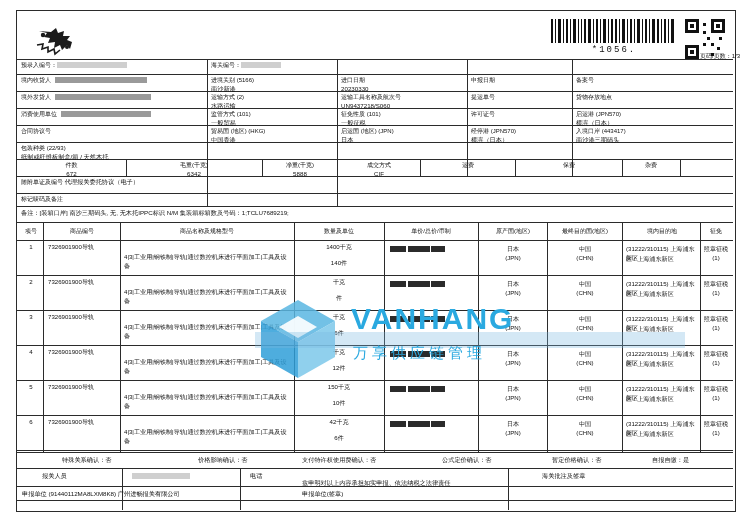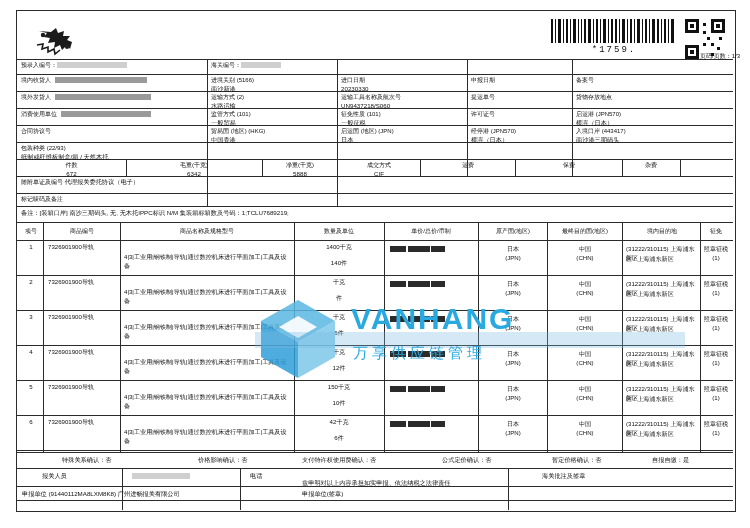--- a/index.html
+++ b/index.html
@@ -85,21 +85,21 @@
       <i style="left:91px;width:1px"></i>
         <i style="left:94px;width:2px"></i>
         <i style="left:98px;width:1px"></i>
       <i style="left:101px;width:3px"></i>
         <i style="left:106px;width:2px"></i>
         <i style="left:110px;width:1px"></i>
       <i style="left:113px;width:2px"></i>
         <i style="left:117px;width:1px"></i>
         <i style="left:120px;width:3px"></i>
     </div>
-    <div class="barcode-num">*1759.</div>
+    <div class="barcode-num">*1056.</div>
     <div class="qr">
       <span style="left:0;top:0;width:14px;height:14px"></span>
       <span style="left:3px;top:3px;width:8px;height:8px;background:#fff"></span>
       <span style="left:5px;top:5px;width:4px;height:4px"></span>
       <span style="left:26px;top:0;width:14px;height:14px"></span>
       <span style="left:29px;top:3px;width:8px;height:8px;background:#fff"></span>
       <span style="left:31px;top:5px;width:4px;height:4px"></span>
       <span style="left:0;top:26px;width:14px;height:14px"></span>
       <span style="left:3px;top:29px;width:8px;height:8px;background:#fff"></span>
       <span style="left:5px;top:31px;width:4px;height:4px"></span>

